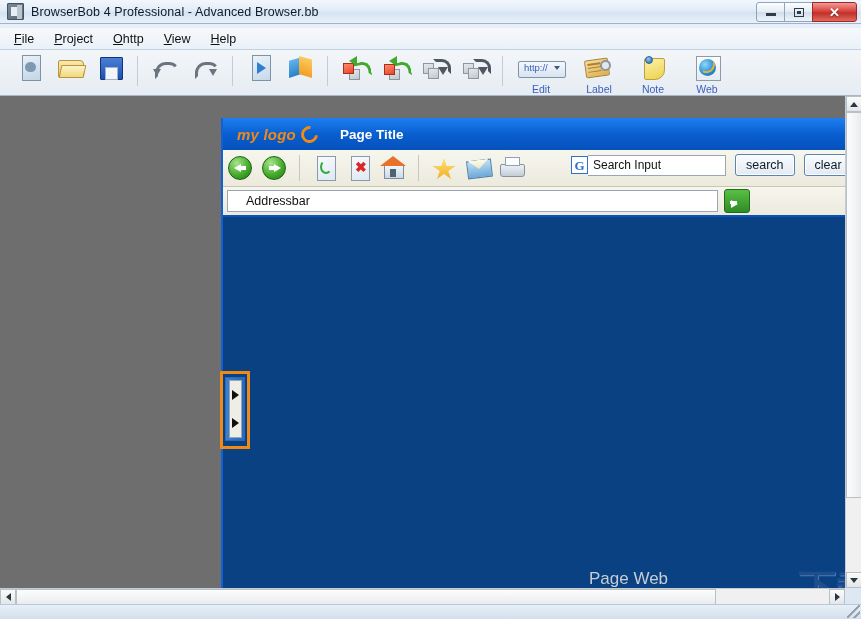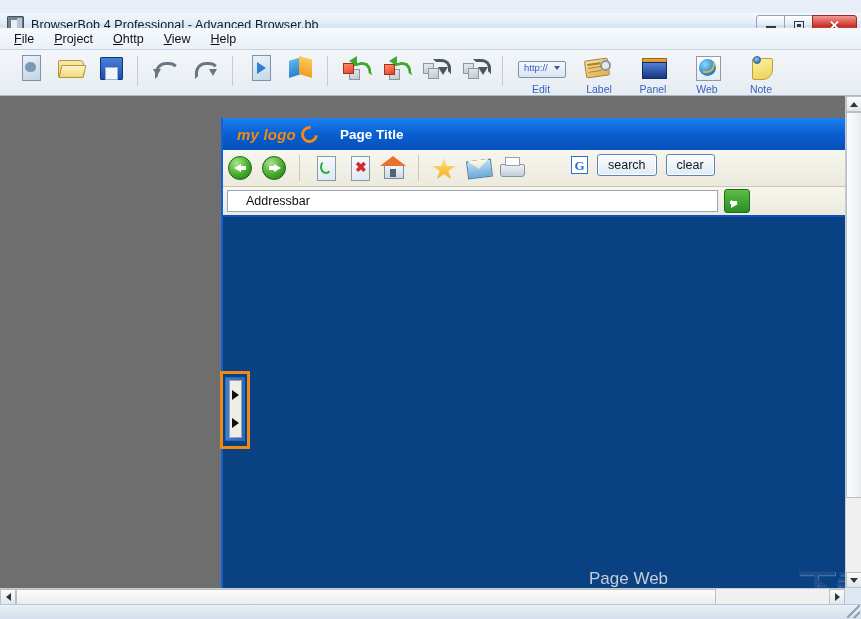--- a/index.html
+++ b/index.html
@@ -12,21 +12,21 @@
   }
   #app {
     position: relative;
     width: 861px; height: 619px;
     background: linear-gradient(180deg,#e8eff8 0%, #dde7f3 100%);
     overflow: hidden;
   }
 
   
   .titlebar {
-    position: absolute; left: 0; top: 13px; width: 861px; height: 24px;
+    position: absolute; left: 0; top: 0; width: 861px; height: 24px;
     background: linear-gradient(180deg,#f2f7fc 0%,#e2ecf7 45%,#d6e3f2 55%,#e9f1fa 100%);
     border-bottom: 1px solid #9cb4cd;
     display: flex; align-items: center;
   }
   .title-icon {
     width: 17px; height: 17px; margin-left: 7px; margin-right: 7px;
     background: linear-gradient(135deg,#7a8a99 0%, #566877 100%);
     border: 1px solid #44535f; border-radius: 1px;
     position: relative; flex: 0 0 auto;
   }
@@ -605,34 +605,30 @@
       <div class="ico ico-label">
         <span class="lbl-lines">
             <i></i>
             <i></i>
             <i></i>
           </span>
       </div>
       <div class="tb-label">Label</div>
     </div>
     <div class="tb-btn wide">
-      <div class="ico ico-panel"></div>
-      <div class="tb-label">Panel</div>
+      <div class="ico ico-note">
+        <span class="note-pin"></span>
+      </div>
+      <div class="tb-label">Note</div>
     </div>
     <div class="tb-btn wide">
       <div class="ico ico-web">
         <span class="web-swoosh"></span>
       </div>
       <div class="tb-label">Web</div>
-    </div>
-    <div class="tb-btn wide">
-      <div class="ico ico-note">
-        <span class="note-pin"></span>
-      </div>
-      <div class="tb-label">Note</div>
     </div>
   </div>
 
   <div class="workarea">
 
     <div class="browser">
 
       <div class="brow-title">
         <div class="logo-txt">my logo</div>
         <div class="logo-swoosh"></div>
@@ -669,20 +665,21 @@
         </div>
         <div class="navbtn ico-mail">
           <span class="mail-flap"></span>
         </div>
         <div class="navbtn ico-print">
           <span class="print-paper"></span>
         </div>
 
         <div class="searchzone">
           <div class="g-icon">G</div>
+          <div class="search-input">Search Input</div>
           <div class="btn-classic">search</div>
           <div class="btn-classic">clear</div>
         </div>
       </div>
 
       <div class="brow-addrbar">
         <div class="addr-input">Addressbar</div>
         <div class="go-btn"></div>
       </div>
 

